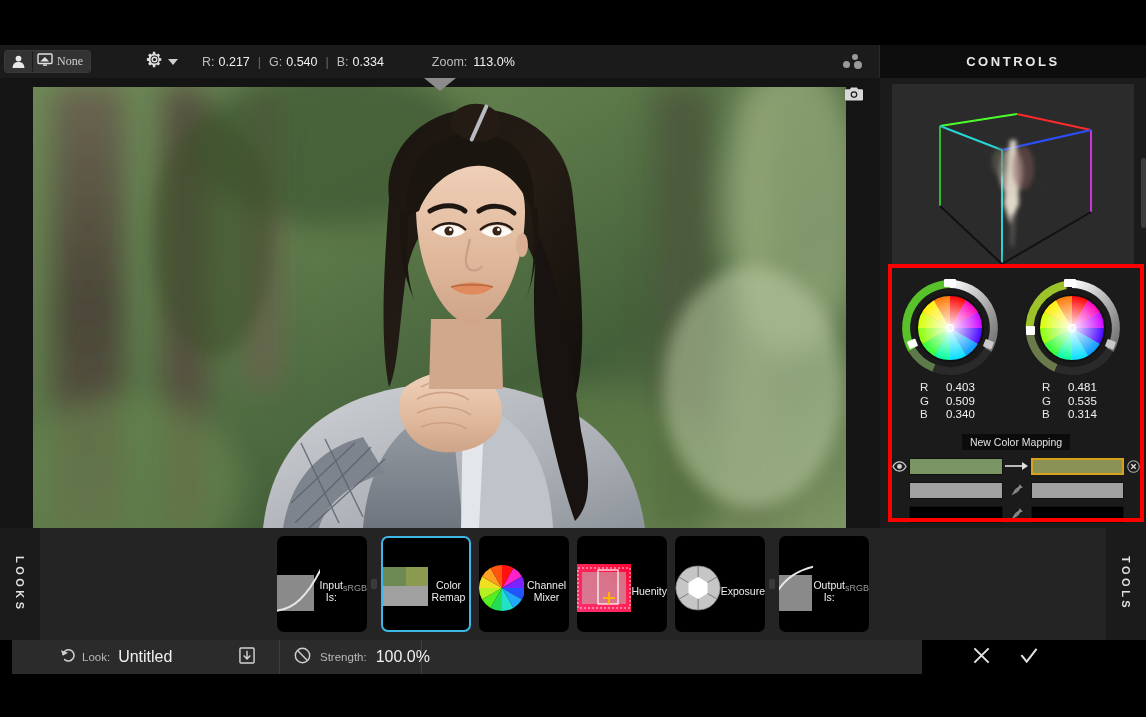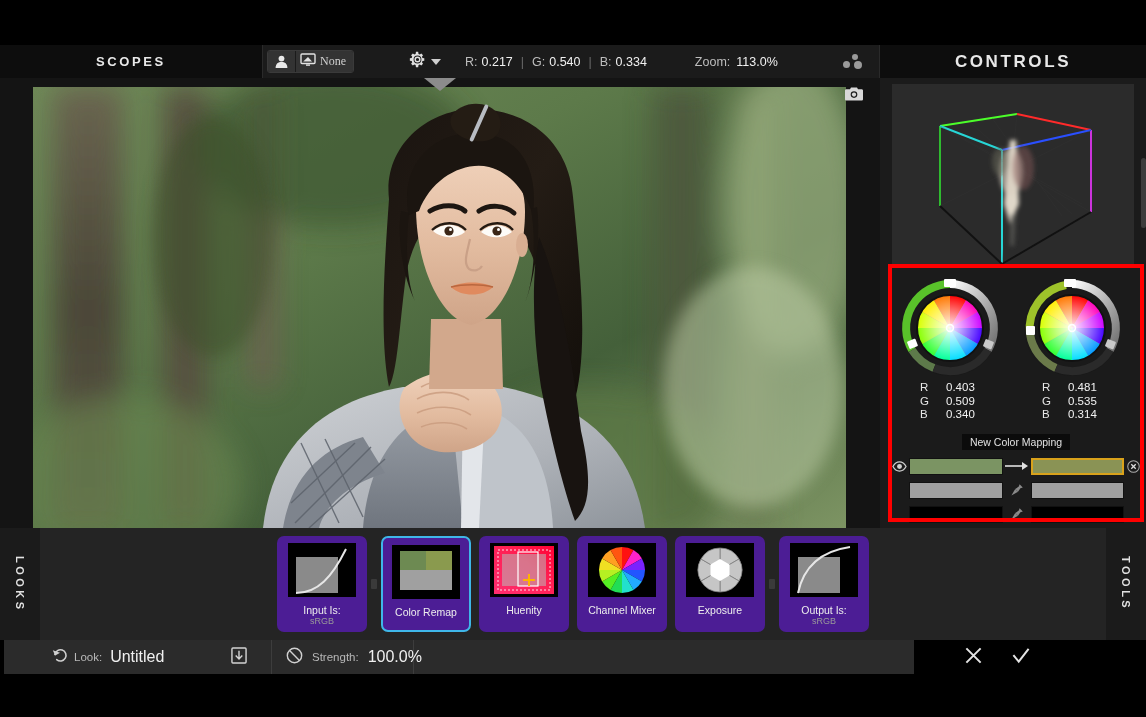--- a/index.html
+++ b/index.html
@@ -20,21 +20,21 @@
   .caret-dn{width:0;height:0;border-left:5px solid transparent;border-right:5px solid transparent;border-top:6px solid #cfcfcf;}
   .readout{display:flex;align-items:center;gap:0px;margin-left:24px;font-size:12.5px;}
   .readout .ch{color:#bdbdbd;margin-right:4px;}
   .readout .vv{color:#f0f0f0;}
   .readout .sep{color:#6a6a6a;margin:0 8px;}
   .zoomlbl{margin-left:48px;font-size:12.5px;color:#bdbdbd;}
   .zoomval{font-size:12.5px;color:#f0f0f0;margin-left:6px;}
   .dots{position:absolute;right:14px;top:9px;width:22px;height:16px;}
   .dots i{position:absolute;border-radius:50%;background:#9a9a9a;display:block;}
   .controls-seg{width:266px;height:33px;display:flex;align-items:center;justify-content:center;background:#0d0d0d;border-left:1px solid #2a2a2a;}
-  .controls-seg .ttl{font-size:17px;letter-spacing:2.6px;font-weight:bold;color:#e8e8e8;}
+  .controls-seg .ttl{font-size:13px;letter-spacing:2.6px;font-weight:bold;color:#e8e8e8;}
 
   
   .viewer{position:absolute;left:0;top:78px;width:880px;height:450px;background:#141414;overflow:hidden;}
   .collapse-handle{position:absolute;left:420px;top:0px;width:40px;height:14px;display:flex;align-items:flex-start;justify-content:center;z-index:6;}
   .tri-dn{width:0;height:0;border-left:16px solid transparent;border-right:16px solid transparent;border-top:13px solid #8c8c8c;}
   .cam-ic{position:absolute;right:16px;top:8px;z-index:6;}
   .photo{position:absolute;left:33px;top:9px;width:813px;height:441px;overflow:hidden;background:#2a3a22;}
   .photo svg{display:block;}
 
   
@@ -62,51 +62,48 @@
   .eyecol{width:22px;display:flex;align-items:center;justify-content:center;}
   .xcol{width:20px;display:flex;align-items:center;justify-content:center;}
 
   
   .looksbar{position:absolute;left:0;top:528px;width:1146px;height:112px;background:#202020;}
   .vrail{position:absolute;top:0;width:40px;height:112px;background:#1b1b1b;display:flex;align-items:center;justify-content:center;}
   .vrail.left{left:0;}
   .vrail.right{right:0;}
   .vtext{writing-mode:vertical-rl;font-size:11px;letter-spacing:3.5px;font-weight:bold;color:#e2e2e2;}
   .strip{position:absolute;left:40px;top:0;width:1066px;height:112px;background:#242424;display:flex;align-items:center;justify-content:center;gap:0px;}
-  .tile{width:90px;height:96px;background:#4c1d95;border-radius:7px;display:flex;flex-direction:column;align-items:center;justify-content:flex-start;padding-top:7px;box-sizing:border-box;margin:0 4px;}
+  .tile{width:90px;height:96px;background:#000000;border-radius:7px;display:flex;flex-direction:row;align-items:center;justify-content:flex-start;padding-top:7px;box-sizing:border-box;margin:0 4px;}
   .tile.sel{border:2px solid #3fb6e8;}
   .thumb{width:68px;height:54px;background:#000;display:flex;align-items:center;justify-content:center;overflow:hidden;}
   .tlabel{margin-top:7px;font-size:10.5px;color:#ededed;text-align:center;line-height:12px;}
   .tsub{font-size:9px;color:#9a9a9a;}
   .dotsep{width:6px;height:10px;background:#3a3a3a;border-radius:1px;align-self:center;}
 
   
-  .botbar{position:absolute;left:4px;top:640px;width:910px;height:34px;background:#2b2b2b;display:flex;align-items:center;}
+  .botbar{position:absolute;left:12px;top:640px;width:910px;height:34px;background:#2b2b2b;display:flex;align-items:center;}
   .bseg{height:34px;display:flex;align-items:center;border-right:1px solid #3d3d3d;}
   .bseg.look{width:268px;padding-left:44px;box-sizing:border-box;gap:8px;position:relative;}
   .bseg.strength{width:142px;padding-left:14px;box-sizing:border-box;gap:9px;}
   .blbl{font-size:11.5px;color:#b8b8b8;}
   .bval{font-size:16px;color:#f0f0f0;font-weight:normal;}
   .okcancel{position:absolute;left:960px;top:0;height:34px;display:flex;align-items:center;gap:28px;}
   .blackfill{position:absolute;left:0;top:674px;width:1146px;height:43px;background:#000;}
   .blacktop{position:absolute;left:0;top:0;width:1146px;height:45px;background:#000;}
   svg{overflow:visible;}
 </style>
 </head>
 <body>
 
 <div id="app">
 
   <div class="blacktop"></div>
 
   <div class="topbar">
 
-    <div class="scopes-seg">
-      <span class="ttl">SCOPES</span>
-    </div>
 
     <div class="mid-seg">
       <div class="btn-group">
         <div class="icbtn">
           <svg width="15" height="15" viewBox="0 0 15 15">
               <circle cx="7.5" cy="4.6" r="2.9" fill="#e8e8e8"></circle>
               <path d="M1.6 14 C1.6 9.6 4.2 8 7.5 8 C10.8 8 13.4 9.6 13.4 14 Z" fill="#e8e8e8"></path>
             </svg>
         </div>
         <div class="nonebtn">
@@ -532,42 +529,20 @@
               <rect x="8" y="25" width="52" height="20" fill="#a0a0a0"></rect>
             </svg>
         </div>
         <div class="tlabel">Color Remap</div>
         <div class="tsub"></div>
       </div>
 
       <div class="tile">
         <div class="thumb">
           <svg width="68" height="54" viewBox="0 0 68 54">
-            <defs>
-                <linearGradient id="hu" x1="0" y1="1" x2="1" y2="0">
-                  <stop offset="0%" stop-color="#ff2d6f"></stop>
-                  <stop offset="60%" stop-color="#ff1f52"></stop>
-                  <stop offset="100%" stop-color="#ff0033"></stop>
-                </linearGradient>
-              </defs>
-            <rect width="68" height="54" fill="#000"></rect>
-              <rect x="4" y="3" width="60" height="48" fill="url(#hu)"></rect>
-            <rect x="8" y="7" width="52" height="40" fill="none" stroke="#ffffff" stroke-width="1" stroke-dasharray="2 2" opacity="0.85"></rect>
-            <rect x="12" y="11" width="44" height="32" fill="#b9b9b9" opacity="0.55"></rect>
-            <rect x="28" y="9" width="20" height="34" fill="none" stroke="#fff" stroke-width="1.2"></rect>
-            <path d="M33 37 H45 M39 31 V43" stroke="#ffb400" stroke-width="2"></path>
-          </svg>
-        </div>
-        <div class="tlabel">Huenity</div>
-        <div class="tsub"></div>
-      </div>
-
-      <div class="tile">
-        <div class="thumb">
-          <svg width="68" height="54" viewBox="0 0 68 54">
               <rect width="68" height="54" fill="#000"></rect>
             <g transform="translate(34,27)">
               <path d="M0 0 L0 -23 A23 23 0 0 1 11.5 -19.9 Z" fill="#ff1111"></path>
               <path d="M0 0 L11.5 -19.9 A23 23 0 0 1 19.9 -11.5 Z" fill="#ff22cc"></path>
               <path d="M0 0 L19.9 -11.5 A23 23 0 0 1 23 0 Z" fill="#7a22ff"></path>
               <path d="M0 0 L23 0 A23 23 0 0 1 19.9 11.5 Z" fill="#2255ff"></path>
               <path d="M0 0 L19.9 11.5 A23 23 0 0 1 11.5 19.9 Z" fill="#22aaff"></path>
               <path d="M0 0 L11.5 19.9 A23 23 0 0 1 0 23 Z" fill="#22e0cc"></path>
               <path d="M0 0 L0 23 A23 23 0 0 1 -11.5 19.9 Z" fill="#22dd55"></path>
               <path d="M0 0 L-11.5 19.9 A23 23 0 0 1 -19.9 11.5 Z" fill="#55ee22"></path>
@@ -578,20 +553,42 @@
             </g>
           </svg>
         </div>
         <div class="tlabel">Channel Mixer</div>
         <div class="tsub"></div>
       </div>
 
       <div class="tile">
         <div class="thumb">
           <svg width="68" height="54" viewBox="0 0 68 54">
+            <defs>
+                <linearGradient id="hu" x1="0" y1="1" x2="1" y2="0">
+                  <stop offset="0%" stop-color="#ff2d6f"></stop>
+                  <stop offset="60%" stop-color="#ff1f52"></stop>
+                  <stop offset="100%" stop-color="#ff0033"></stop>
+                </linearGradient>
+              </defs>
+            <rect width="68" height="54" fill="#000"></rect>
+              <rect x="4" y="3" width="60" height="48" fill="url(#hu)"></rect>
+            <rect x="8" y="7" width="52" height="40" fill="none" stroke="#ffffff" stroke-width="1" stroke-dasharray="2 2" opacity="0.85"></rect>
+            <rect x="12" y="11" width="44" height="32" fill="#b9b9b9" opacity="0.55"></rect>
+            <rect x="28" y="9" width="20" height="34" fill="none" stroke="#fff" stroke-width="1.2"></rect>
+            <path d="M33 37 H45 M39 31 V43" stroke="#ffb400" stroke-width="2"></path>
+          </svg>
+        </div>
+        <div class="tlabel">Huenity</div>
+        <div class="tsub"></div>
+      </div>
+
+      <div class="tile">
+        <div class="thumb">
+          <svg width="68" height="54" viewBox="0 0 68 54">
               <rect width="68" height="54" fill="#000"></rect>
             <circle cx="34" cy="27" r="22" fill="#9a9a9a"></circle>
             <g fill="#c6c6c6" stroke="#7d7d7d" stroke-width="0.8">
               <path d="M34 5 A22 22 0 0 1 53 16 L34 27 Z"></path>
               <path d="M53 16 A22 22 0 0 1 53 38 L34 27 Z"></path>
               <path d="M53 38 A22 22 0 0 1 34 49 L34 27 Z"></path>
               <path d="M34 49 A22 22 0 0 1 15 38 L34 27 Z"></path>
               <path d="M15 38 A22 22 0 0 1 15 16 L34 27 Z"></path>
               <path d="M15 16 A22 22 0 0 1 34 5 L34 27 Z"></path>
             </g>

